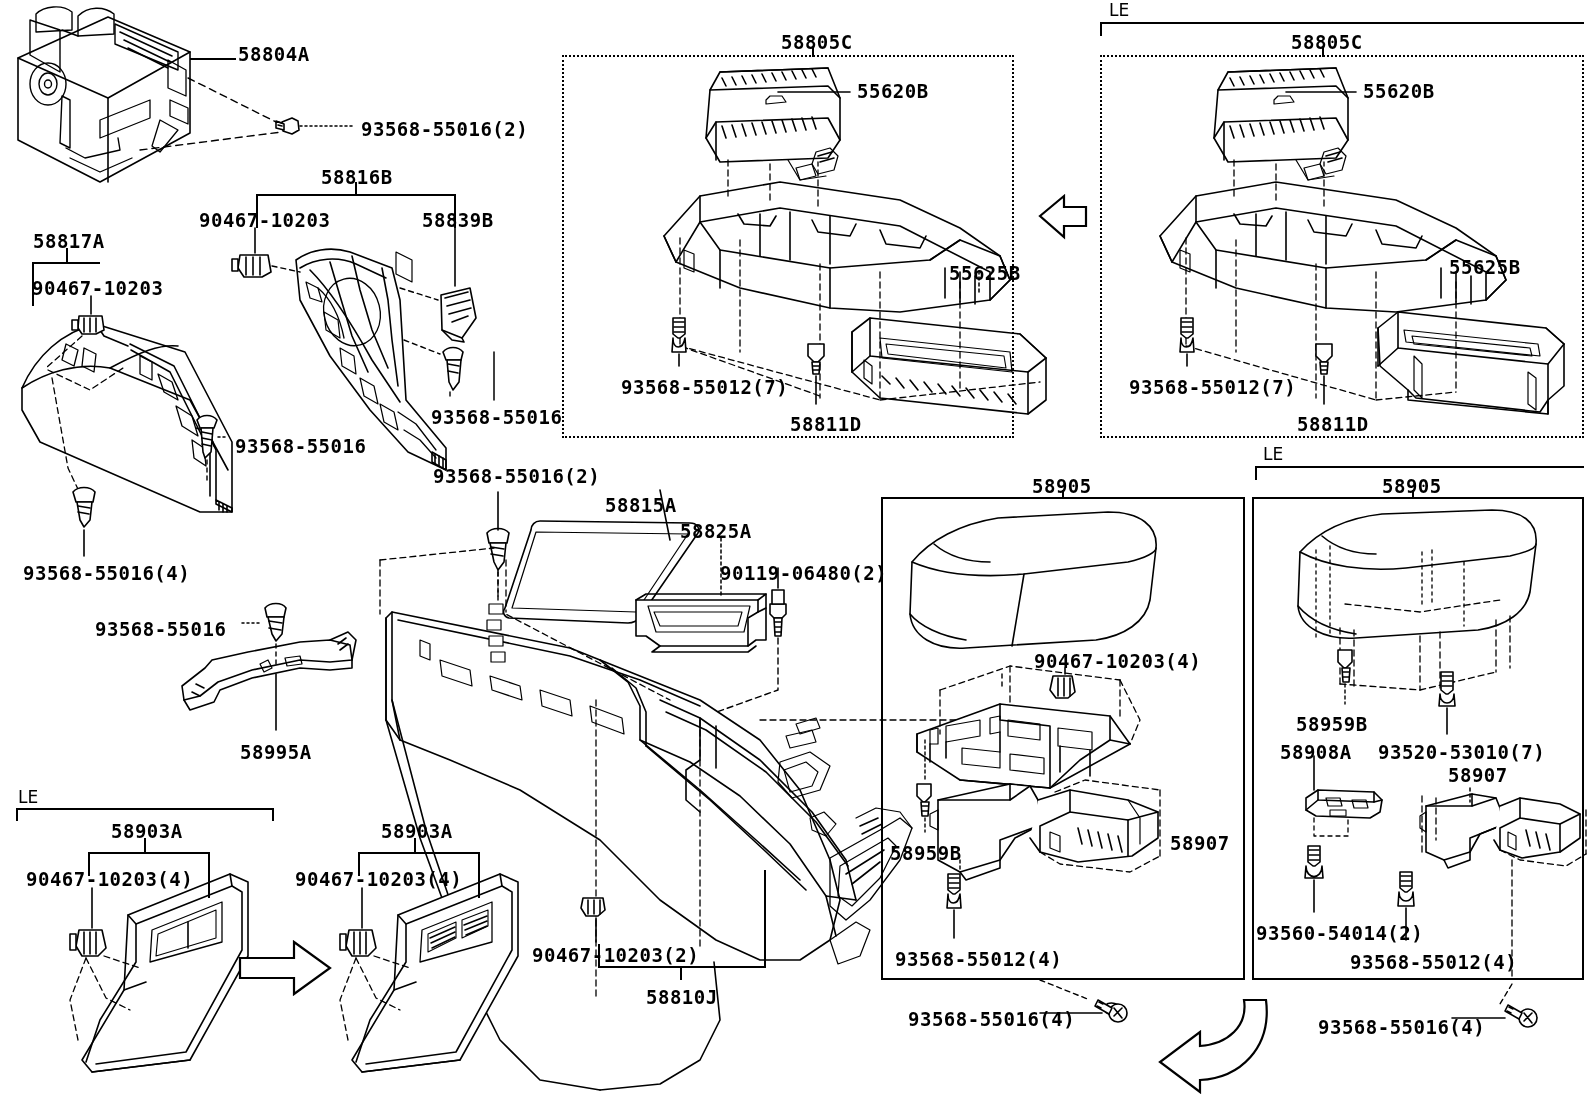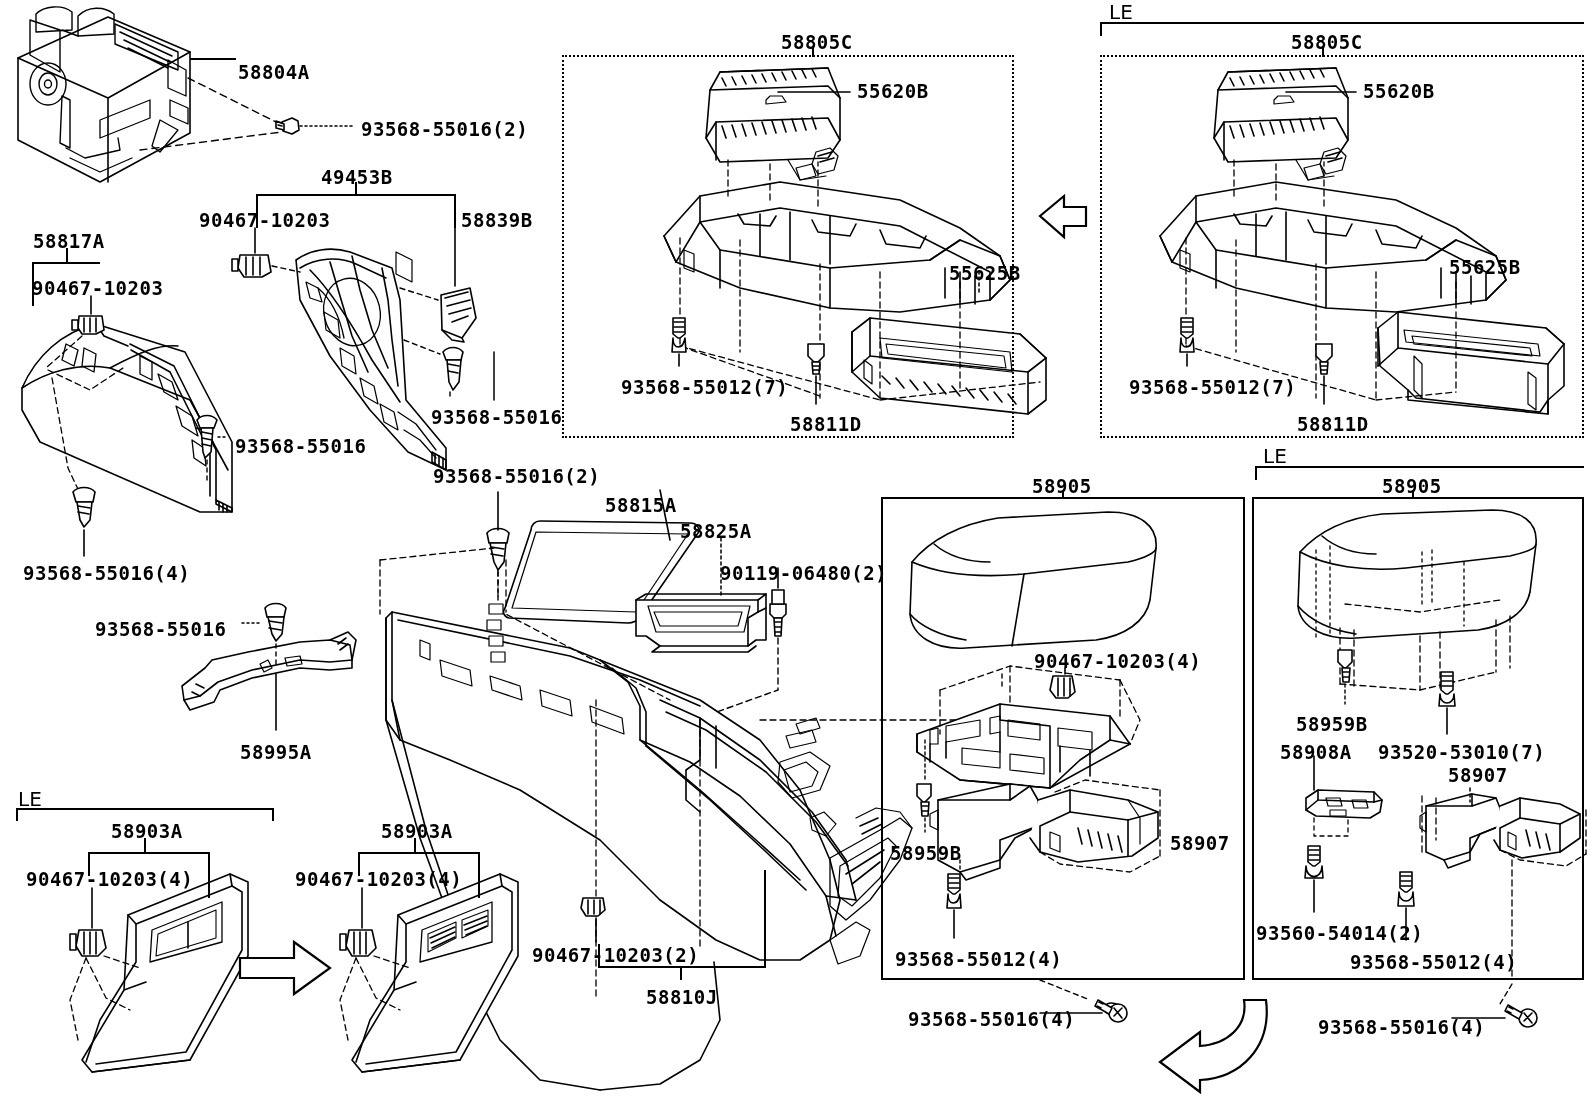--- a/index.html
+++ b/index.html
@@ -16,21 +16,21 @@
     font-size:19px;
     font-weight:700;
     color:#000;
     letter-spacing:0.5px;
     white-space:nowrap;
     line-height:1;
   }
   .le{
     position:absolute;
     font-family:"DejaVu Sans","Liberation Sans",sans-serif;
-    font-size:20px;font-weight:400;color:#000;white-space:nowrap;line-height:1;
+    font-size:17px;font-weight:400;color:#000;white-space:nowrap;line-height:1;
   }
   .diagid{
     position:absolute;
     font-family:"DejaVu Sans Mono","Liberation Mono",monospace;
     font-size:17px;font-weight:400;color:#000;letter-spacing:1px;
   }
   .box{position:absolute;border:2px solid #000;box-sizing:border-box;background:transparent;}
   .dbox{position:absolute;border:2px dotted #000;box-sizing:border-box;background:transparent;}
   .hline{position:absolute;background:#000;height:2px;}
   .vline{position:absolute;background:#000;width:2px;}
@@ -701,25 +701,25 @@
   <div class="vline" style="left:764px;top:870px;height:96px;"></div>
   <div class="vline" style="left:680px;top:966px;height:14px;"></div>
 
   <div class="vline" style="left:812px;top:48px;height:9px;"></div>
   <div class="vline" style="left:1322px;top:48px;height:9px;"></div>
   <div class="vline" style="left:1062px;top:490px;height:9px;"></div>
   <div class="vline" style="left:1412px;top:490px;height:9px;"></div>
   <div class="vline" style="left:232px;top:52px;width:2px;height:0;"></div>
   <div class="leadline" style="left:190px;top:58px;width:46px;"></div>
 
-  <div class="lbl" style="left:238px;top:45px;margin-top:18px;">58804A</div>
+  <div class="lbl" style="left:238px;top:45px;">58804A</div>
   <div class="lbl" style="left:361px;top:120px;">93568-55016(2)</div>
-  <div class="lbl" style="left:321px;top:168px;">49453B</div>
+  <div class="lbl" style="left:321px;top:168px;">58816B</div>
   <div class="lbl" style="left:199px;top:211px;">90467-10203</div>
-  <div class="lbl" style="left:422px;top:211px;margin-left:39px;">58839B</div>
+  <div class="lbl" style="left:422px;top:211px;">58839B</div>
   <div class="lbl" style="left:33px;top:232px;">58817A</div>
   <div class="lbl" style="left:32px;top:279px;">90467-10203</div>
   <div class="lbl" style="left:431px;top:408px;">93568-55016</div>
   <div class="lbl" style="left:235px;top:437px;">93568-55016</div>
   <div class="lbl" style="left:433px;top:467px;">93568-55016(2)</div>
   <div class="lbl" style="left:23px;top:564px;">93568-55016(4)</div>
   <div class="lbl" style="left:95px;top:620px;">93568-55016</div>
   <div class="lbl" style="left:240px;top:743px;text-align:right;">58995A</div>
   <div class="lbl" style="left:605px;top:468px;margin-top:28px;">58815A</div>
   <div class="lbl" style="left:680px;top:522px;">58825A</div>

